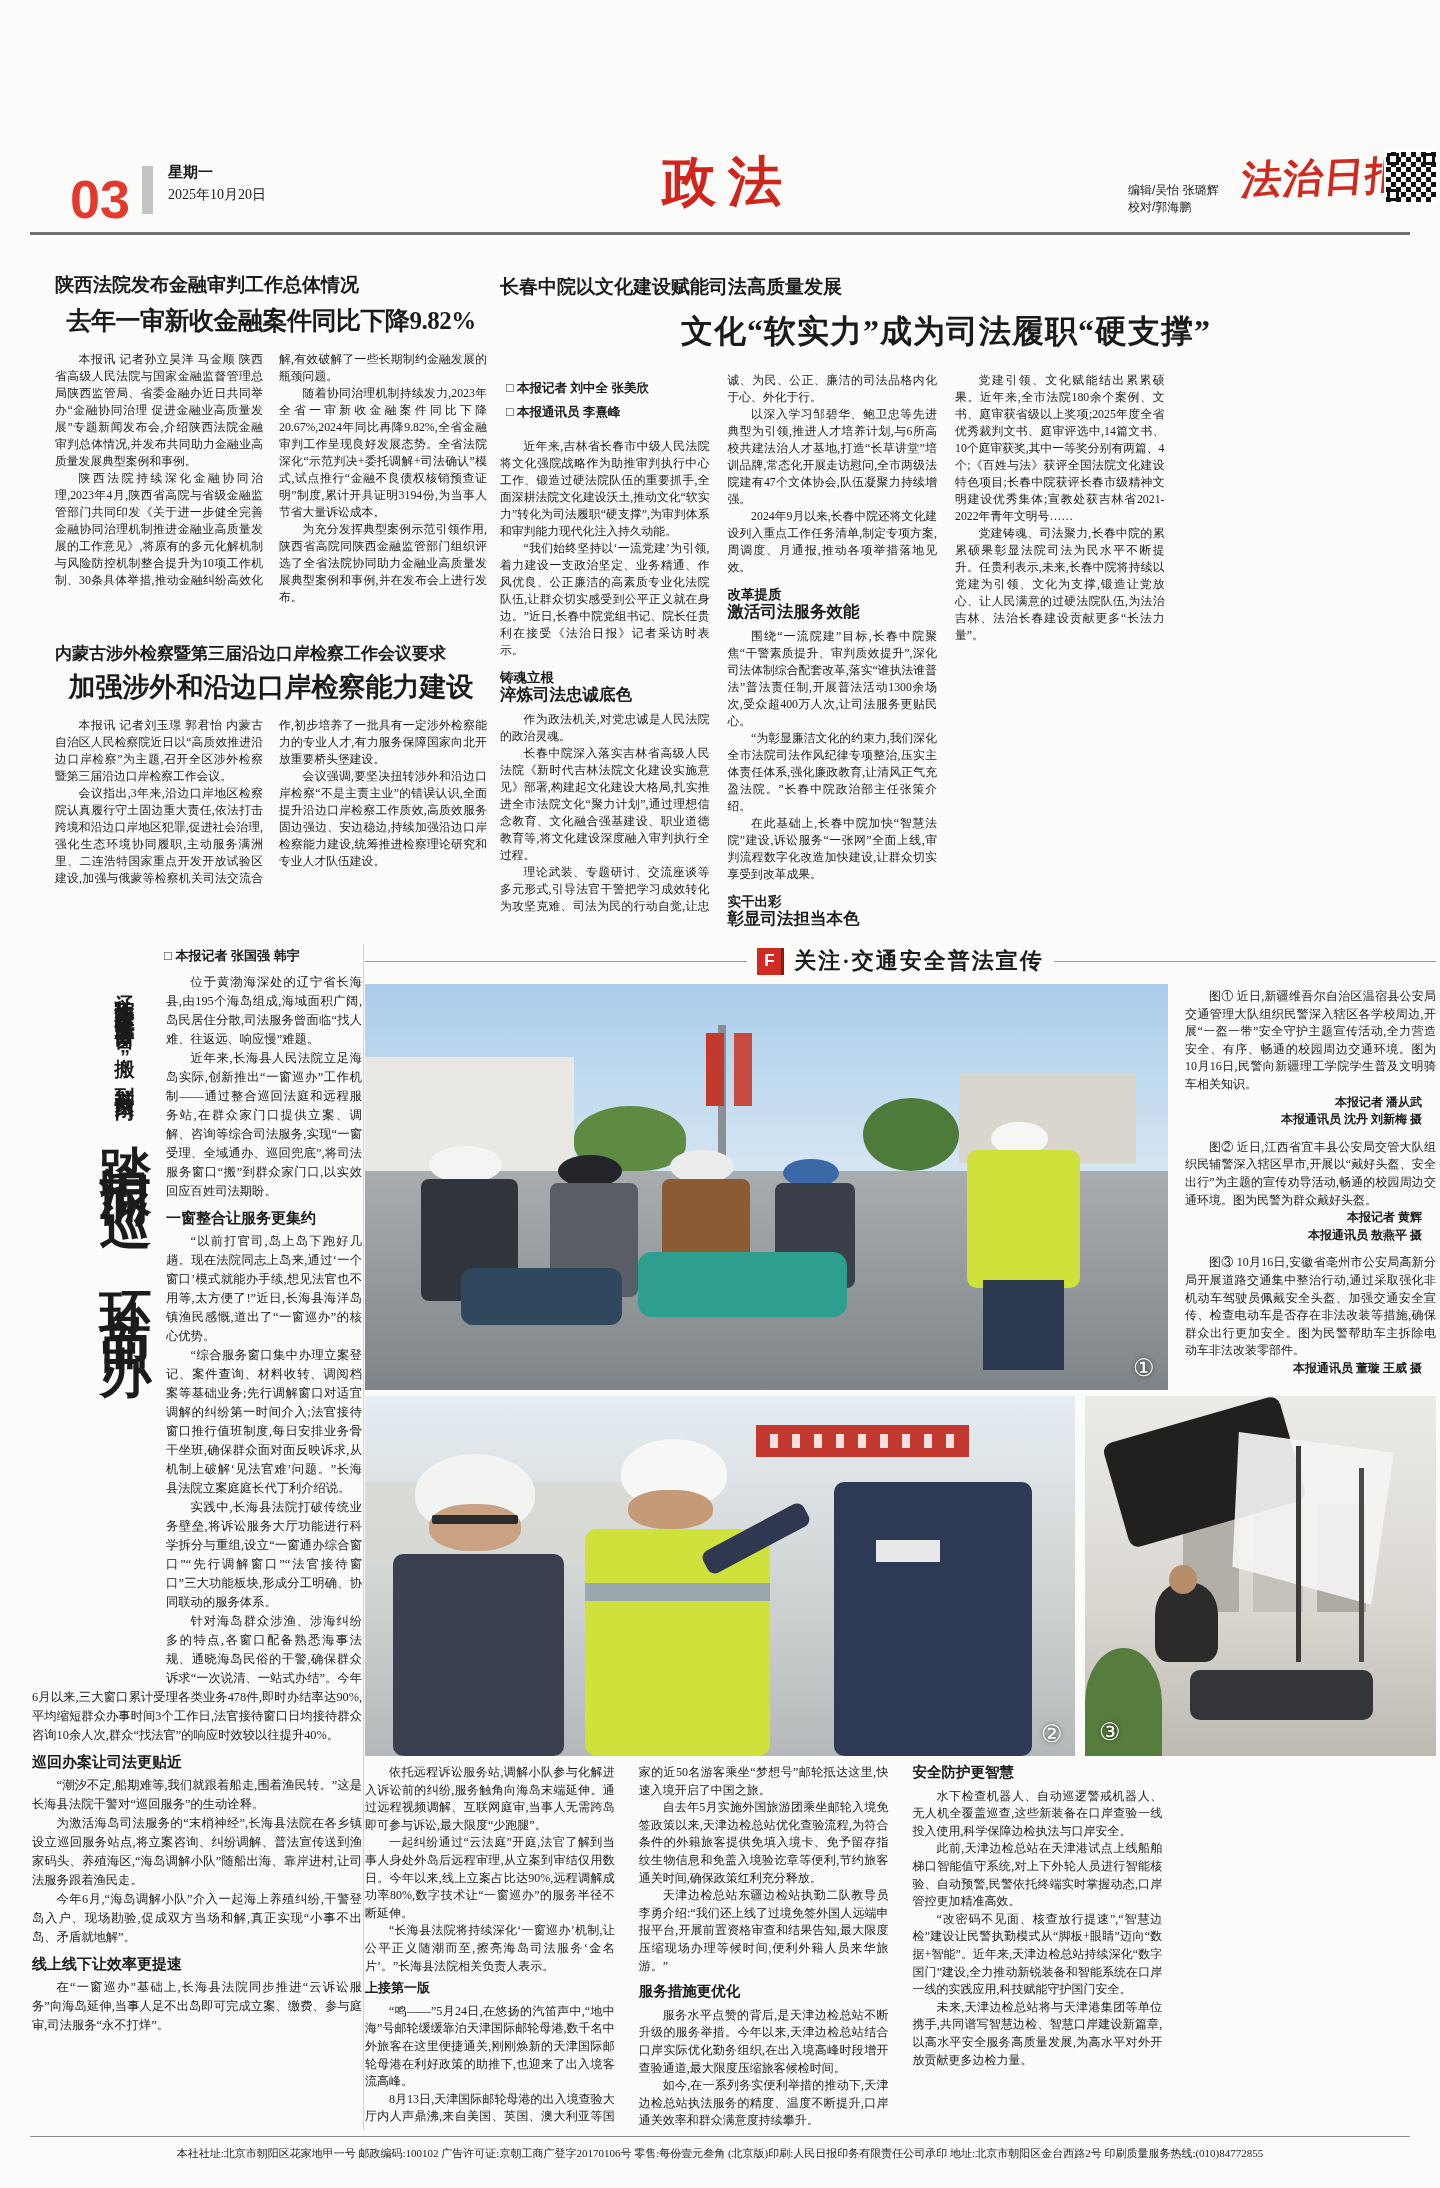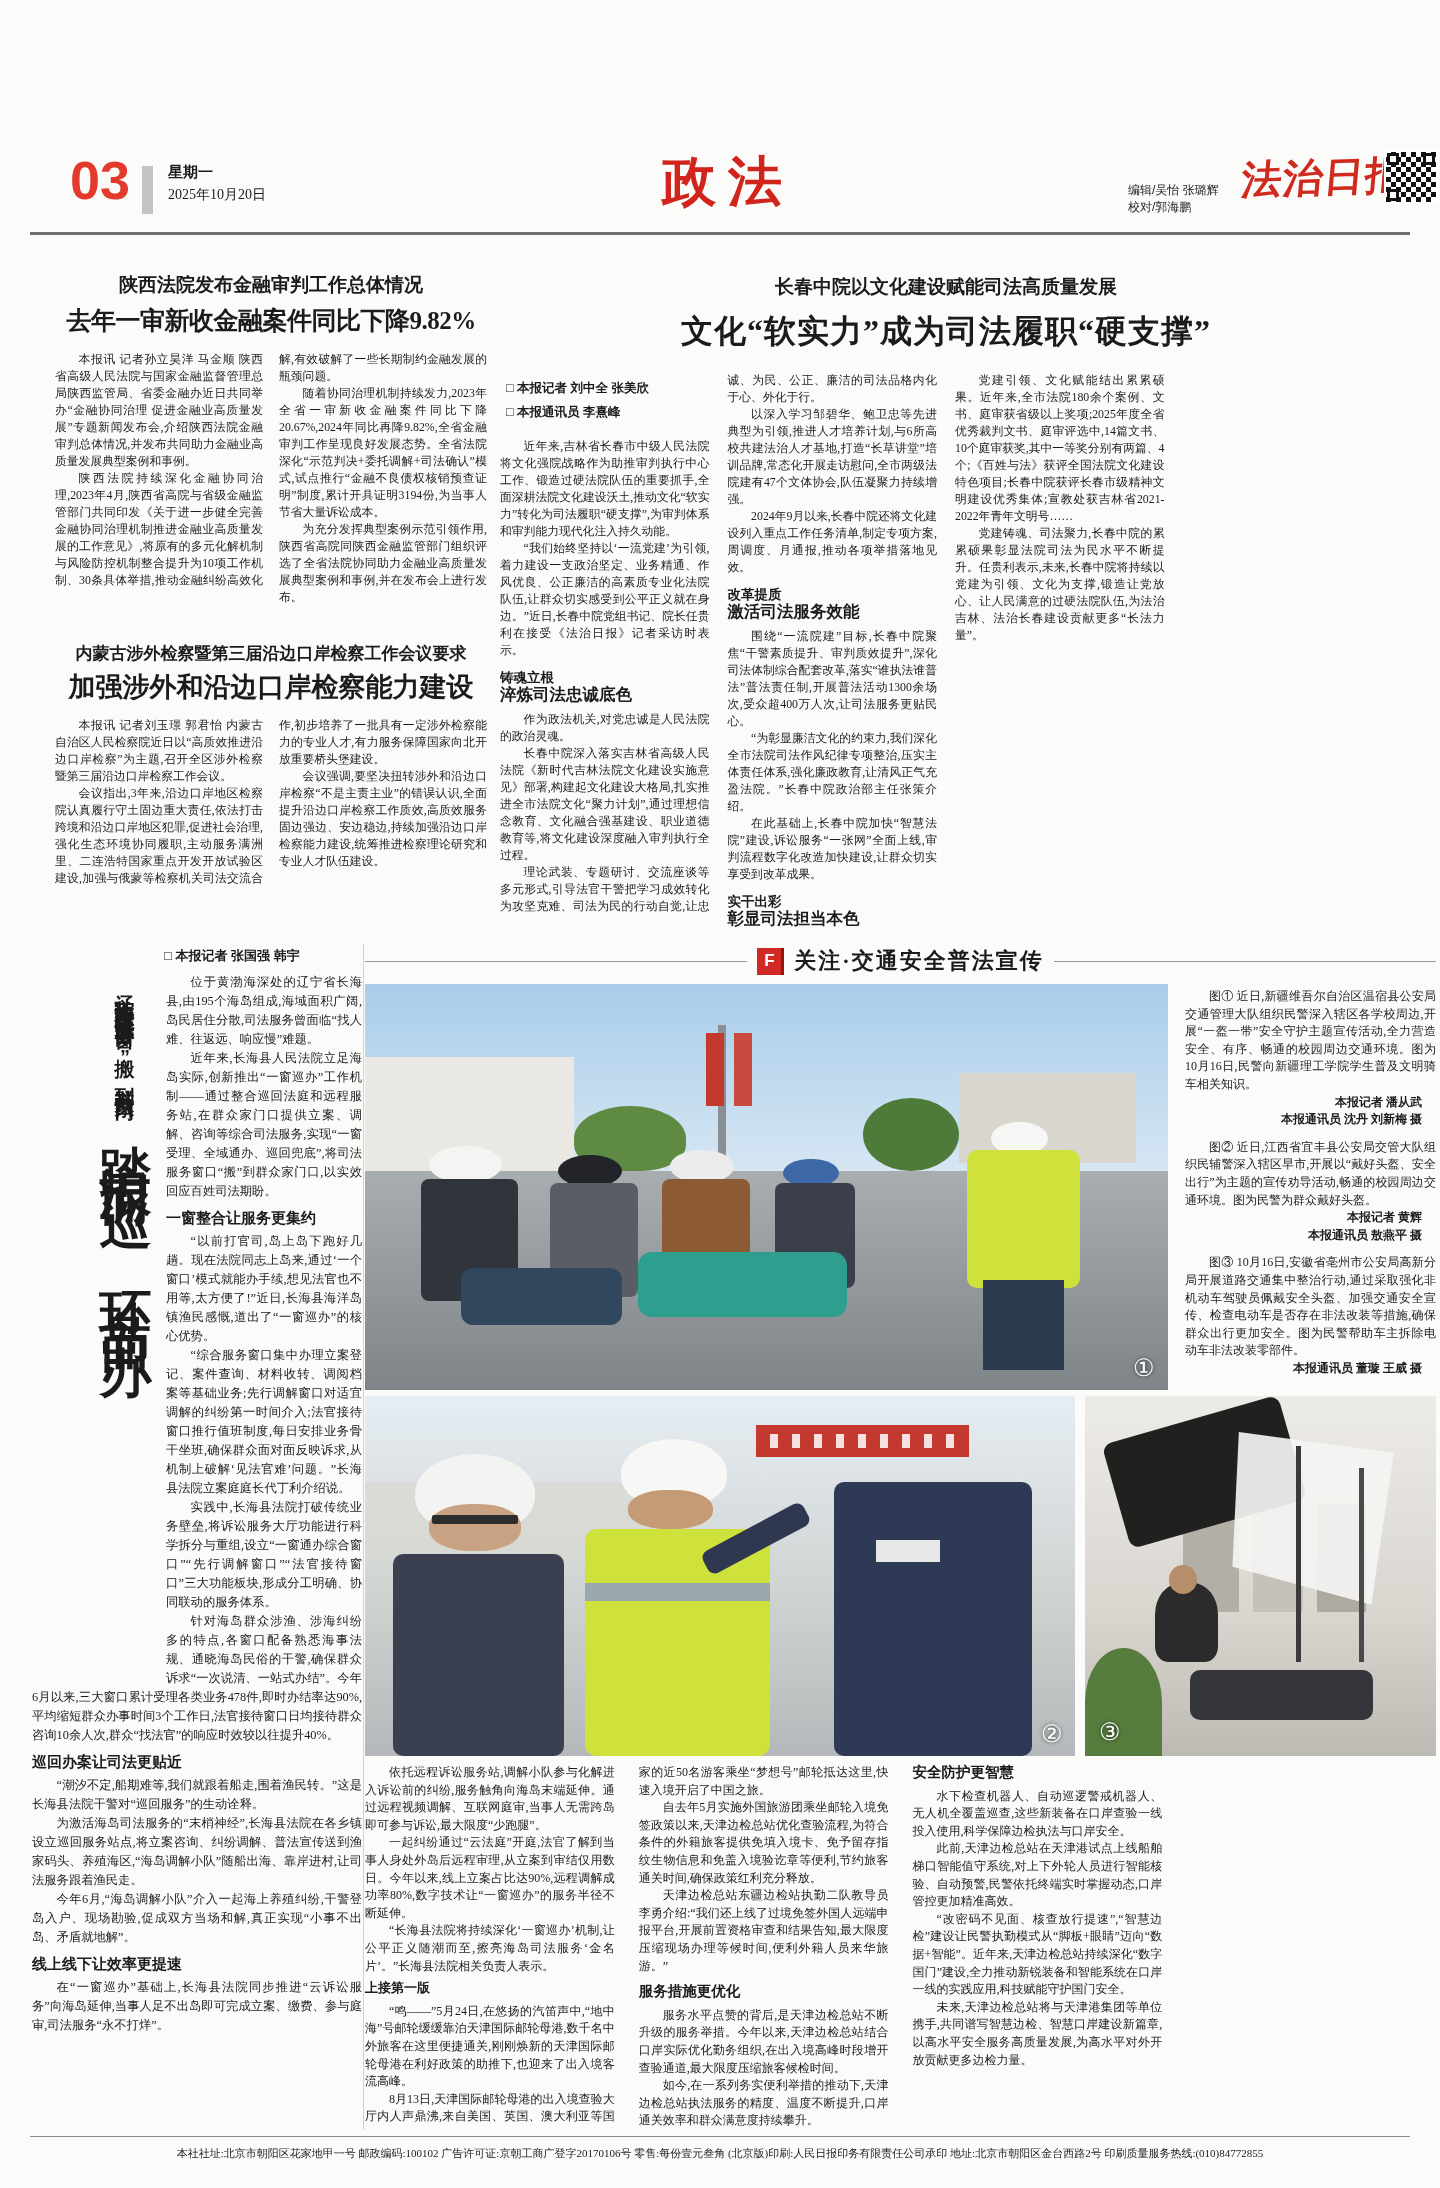--- a/index.html
+++ b/index.html
@@ -2,41 +2,41 @@
 <html><head>
 <meta charset="utf-8">
 <style>
   * { margin:0; padding:0; box-sizing:border-box; }
   html,body { width:1440px; height:2188px; }
   body { position:relative; background:#fbfbf9; color:#1b1b1b;
          font-family:"Liberation Serif", serif; overflow:hidden; }
   .abs { position:absolute; }
 
   
-  .pagenum { left:70px; top:149px; font-size:54px; font-weight:bold; color:#e23b2e;
+  .pagenum { left:70px; top:168px; font-size:54px; font-weight:bold; color:#e23b2e;
              font-family:"Liberation Sans",sans-serif; }
   .pagebar { left:142px; top:166px; width:11px; height:48px; background:#c3c3c3; }
   .weekday { left:168px; top:163px; font-size:15px; font-weight:bold; }
   .dateline{ left:168px; top:186px; font-size:14px; }
   .section-title { left:8px; top:146px; width:100%; text-align:center; font-size:54px;
                    font-weight:bold; color:#d1241c; letter-spacing:12px; }
   .editors { left:1128px; top:182px; font-size:12px; line-height:17px; color:#222;
              font-family:"Liberation Sans",sans-serif; }
   .masthead { left:1242px; top:150px; font-size:40px; font-weight:bold; color:#d02a1e;
               transform:skewX(-7deg) rotate(-2deg); letter-spacing:1px; }
   .qr { left:1386px; top:152px; width:50px; height:50px;
         background:
           repeating-conic-gradient(#111 0% 25%, #fff 0% 50%) 0 0/10px 10px; 
         outline:2px solid #fff; }
   .qr i { position:absolute; width:12px; height:12px; border:3px solid #111; background:#fff; display:block; }
   .qr i.a{left:1px;top:1px} .qr i.b{right:1px;top:1px} .qr i.c{left:1px;bottom:1px}
   .toprule { left:30px; top:232px; width:1380px; height:3px; background:#6f6f6f; }
 
   
-  .kicker { text-align:center; font-family:Liberation Serif, serif; font-weight:bold; }
+  .kicker { font-family:Liberation Serif, serif; font-weight:bold; }
   .headline { text-align:center; font-weight:bold; }
   .bodytext p { text-indent:2em; text-align:justify; }
   .bodytext { font-size:11.8px; line-height:17px; }
 
   
   .artA { left:55px; top:272px; width:432px; }
   .artA .kicker { font-size:19px; }
   .artA .headline { font-size:25px; margin-top:6px; letter-spacing:-0.5px; }
   .artA .bodytext { margin-top:14px; height:272px; columns:2; column-gap:16px; overflow:hidden; }
 

